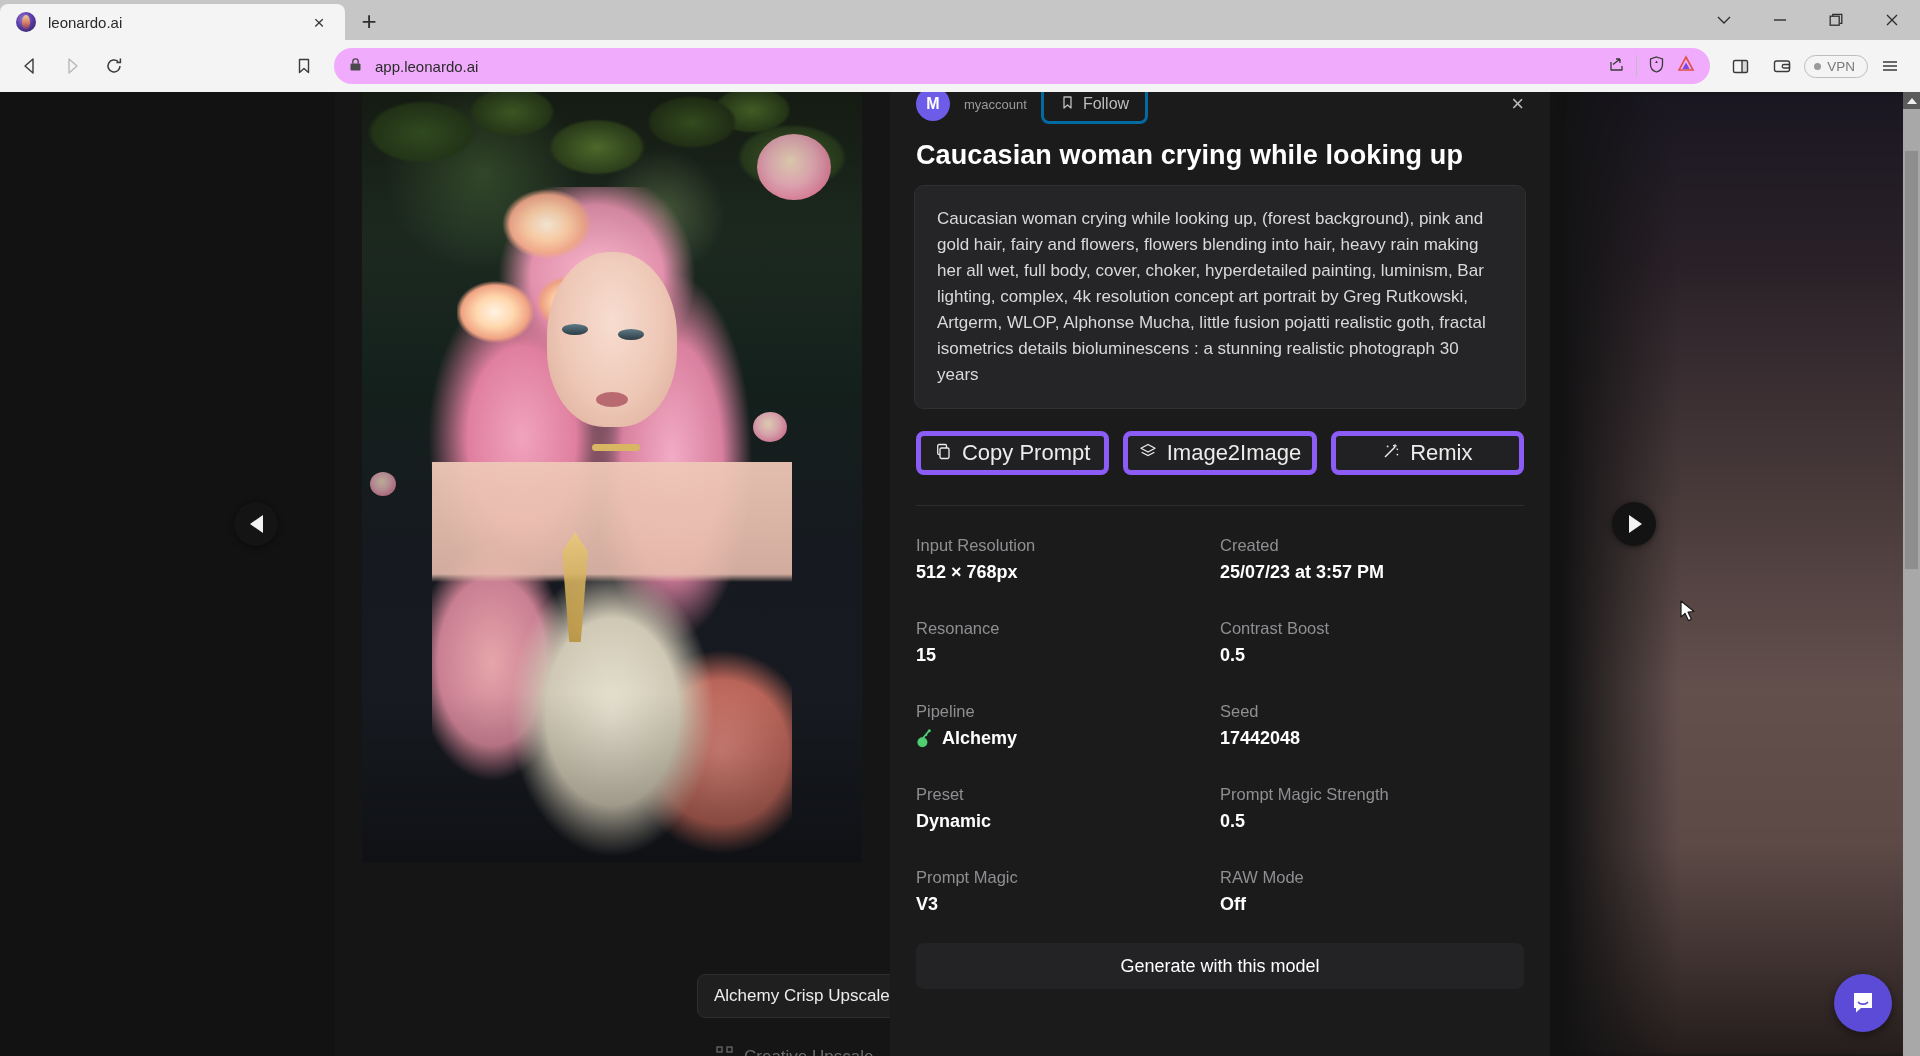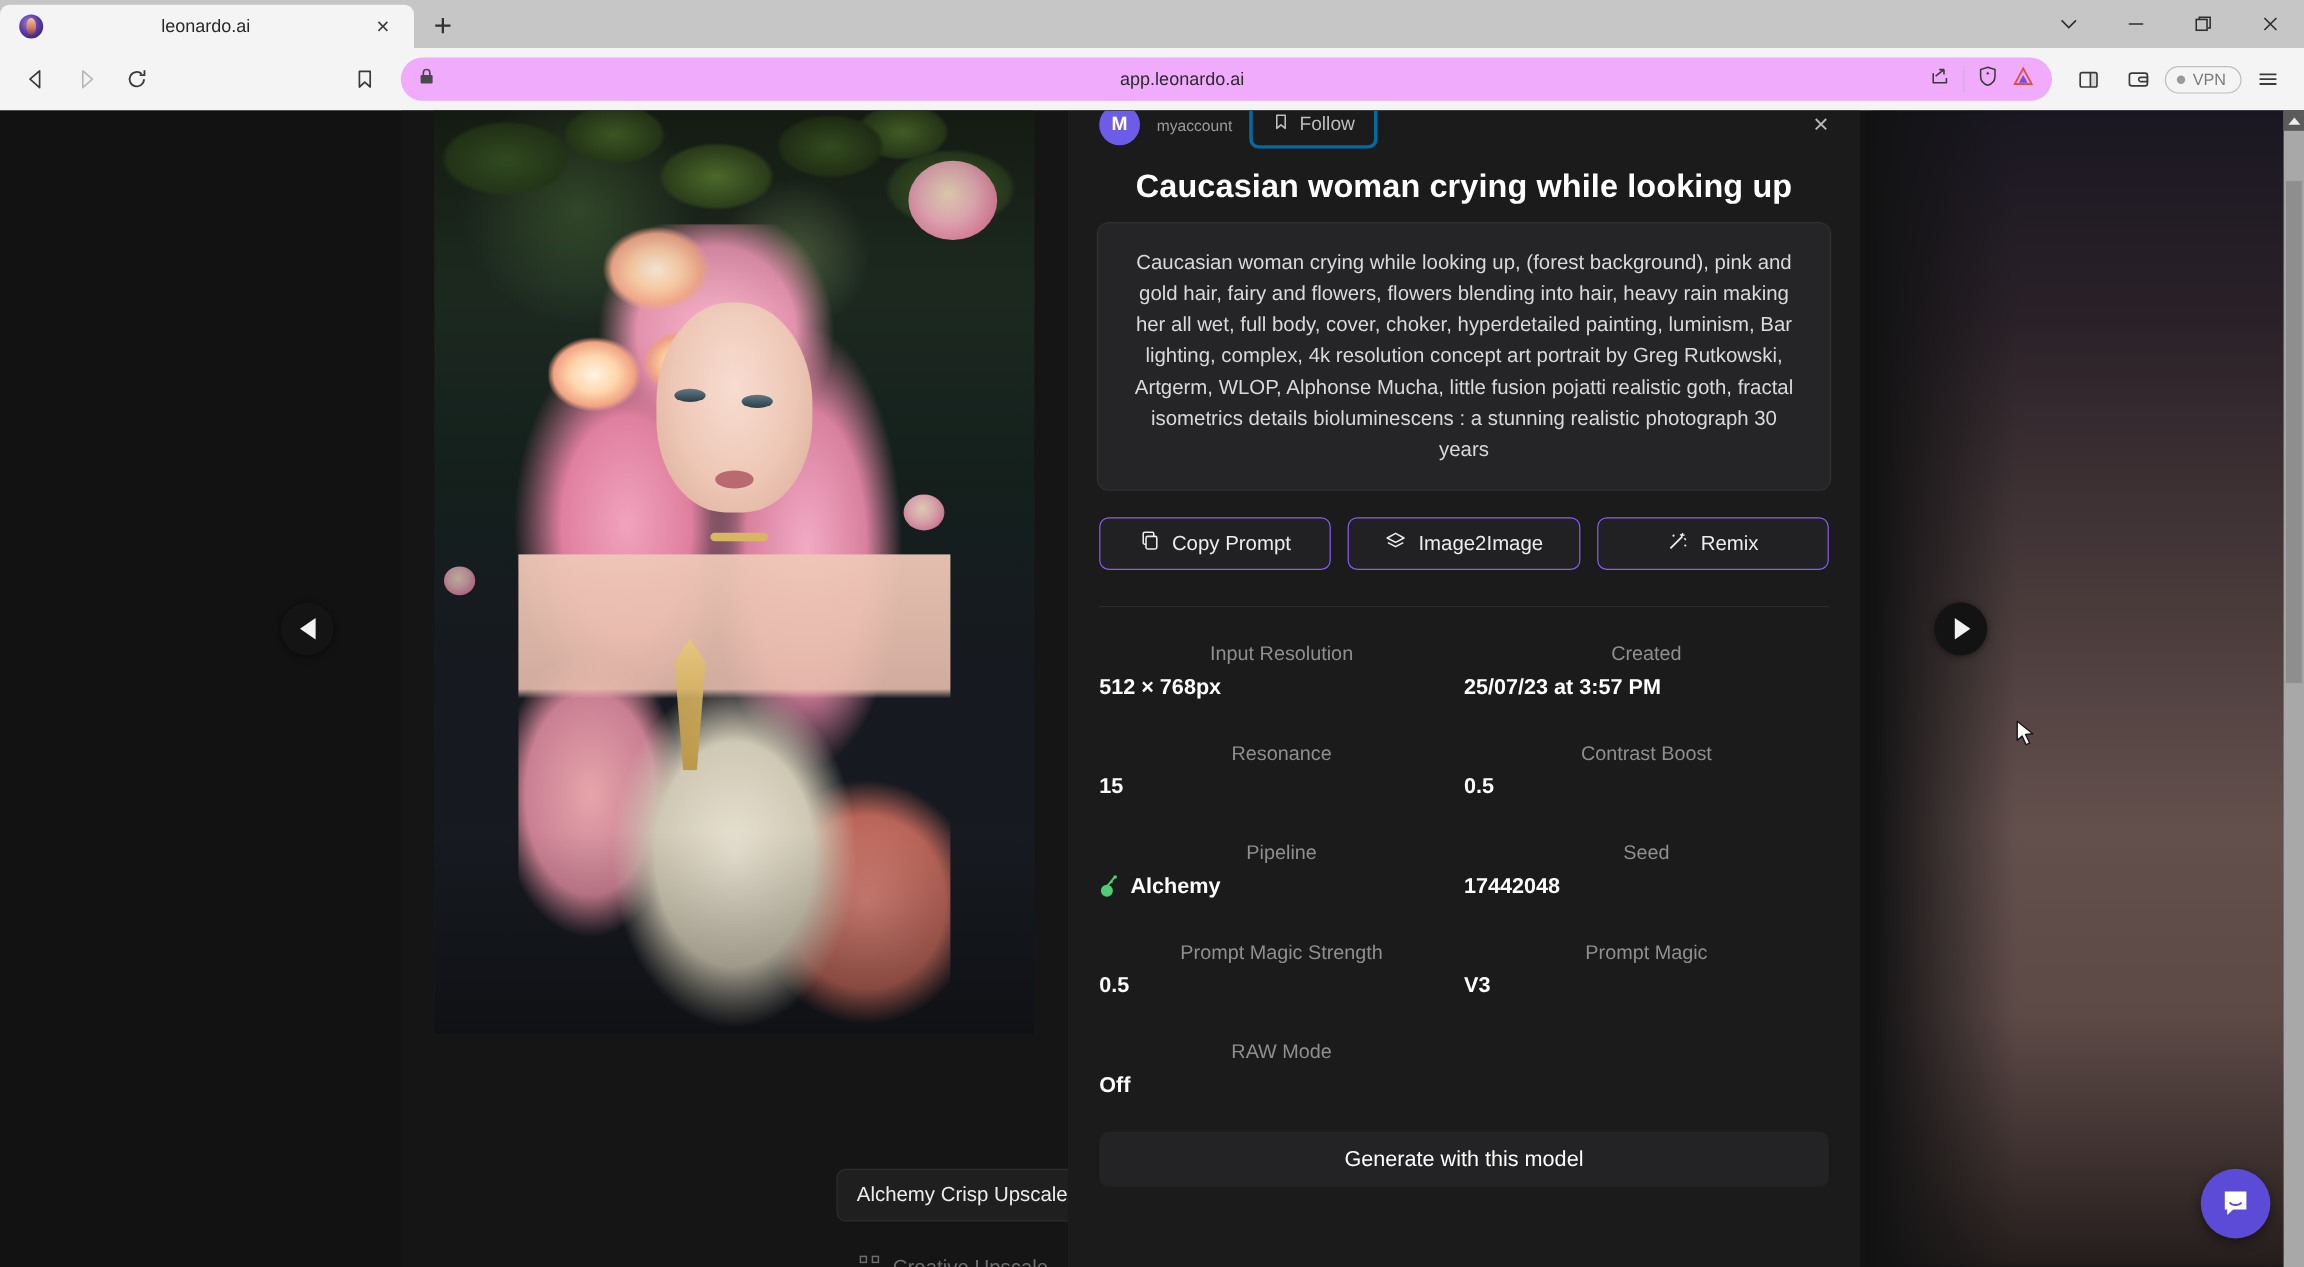--- a/index.html
+++ b/index.html
@@ -4,21 +4,21 @@
 <style>
   * { box-sizing: border-box; margin: 0; padding: 0; }
   html, body {
     width: 1920px; height: 1056px;
     overflow: hidden;
     font-family: "Liberation Sans", sans-serif;
     background: #ffffff;
   }
 
   
-  .browser { width: 1920px; height: 944px; position: relative; text-align: center; }
+  .browser { width: 1920px; height: 944px; position: relative; }
 
   .tabstrip {
     height: 40px; background: #c6c6c6;
     display: flex; align-items: flex-end; position: relative;
   }
   .tab {
     width: 345px; height: 36px; background: #f4f4f4;
     border-radius: 8px 8px 0 0;
     display: flex; align-items: center; gap: 12px;
     padding: 0 14px 0 16px; position: relative;
@@ -241,23 +241,23 @@
     padding: 16px 26px 0; letter-spacing: .1px;
   }
   .section-label { color: #ffffff; font-size: 18px; font-weight: bold; padding: 26px 26px 0; }
   .prompt-box {
     margin: 14px 24px 0; background: #252527; border: 1px solid #303032;
     border-radius: 10px; padding: 20px 22px;
     color: #d9d9db; font-size: 17px; line-height: 1.53;
   }
   .prompt-actions { display: flex; gap: 14px; margin: 22px 26px 0; }
   .pa {
-    flex: 1 1 0; height: 44px; background: #212123; border: 1px solid #8b5cf6;
+    flex: 1 1 0; height: 44px; background: #212123; border: 5px solid #8b5cf6;
     border-radius: 8px; display: flex; align-items: center; justify-content: center;
-    gap: 10px; color: #ececec; font-size: 17px;
+    gap: 10px; color: #ececec; font-size: 22px;
   }
   .panel-divider { height: 1px; background: #2c2c2e; margin: 30px 26px 0; }
 
   .meta-grid {
     display: grid; grid-template-columns: 1fr 1fr;
     row-gap: 36px; padding: 30px 26px 0;
   }
   .meta-k { color: #8f8f92; font-size: 16.5px; margin-bottom: 7px; }
   .meta-v { color: #ffffff; font-size: 18px; font-weight: bold; display: flex; align-items: center; gap: 9px; }
   .flask { width: 17px; height: 19px; display: block; }
@@ -563,20 +563,24 @@
               <circle cx="10.3" cy="6.1" r="1" fill="#4fcf72"></circle>
             </svg>
             <span>Alchemy</span>
           </div>
         </div>
         <div>
           <div class="meta-k">Seed</div>
           <div class="meta-v">17442048</div>
         </div>
         <div>
+          <div class="meta-k">Preset</div>
+          <div class="meta-v">Dynamic</div>
+        </div>
+        <div>
           <div class="meta-k">Prompt Magic Strength</div>
           <div class="meta-v">0.5</div>
         </div>
         <div>
           <div class="meta-k">Prompt Magic</div>
           <div class="meta-v">V3</div>
         </div>
         <div>
           <div class="meta-k">RAW Mode</div>
           <div class="meta-v">Off</div>

